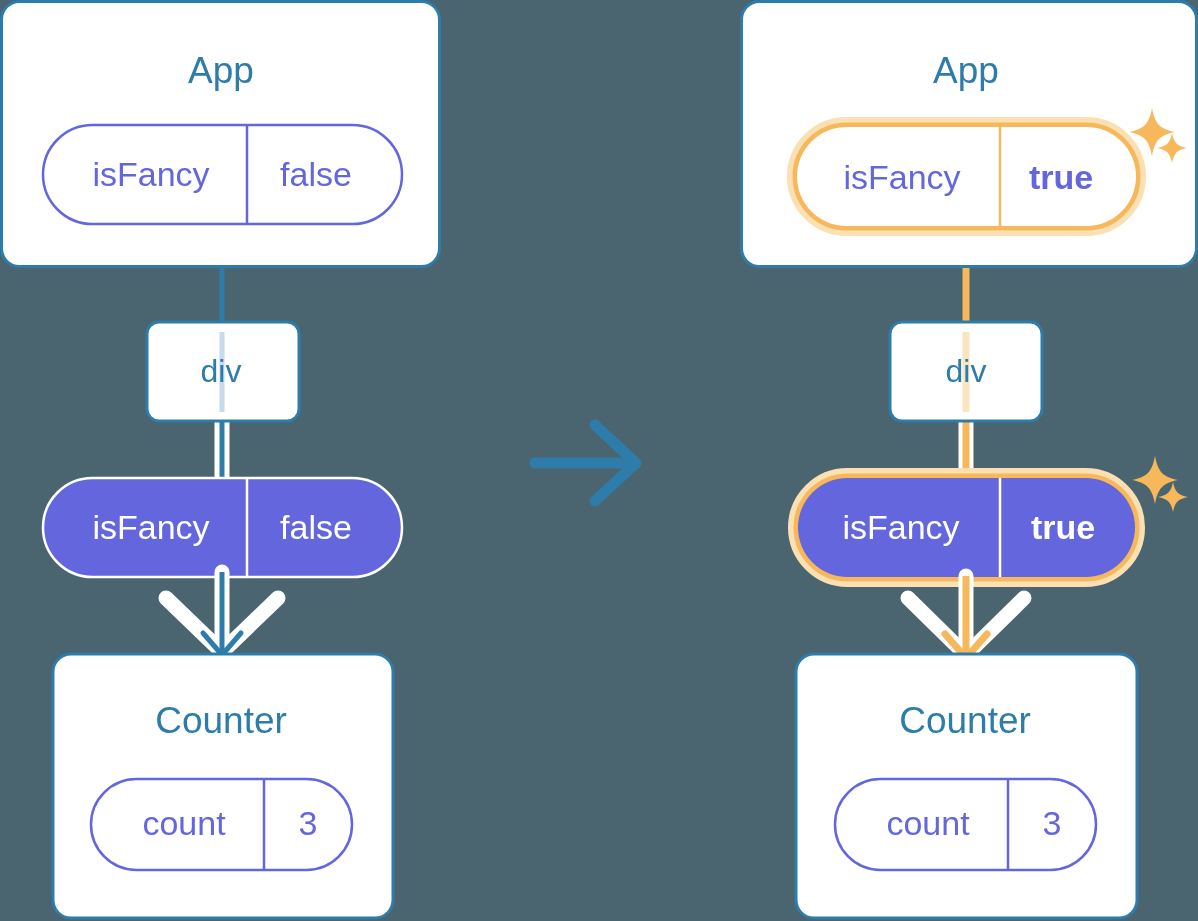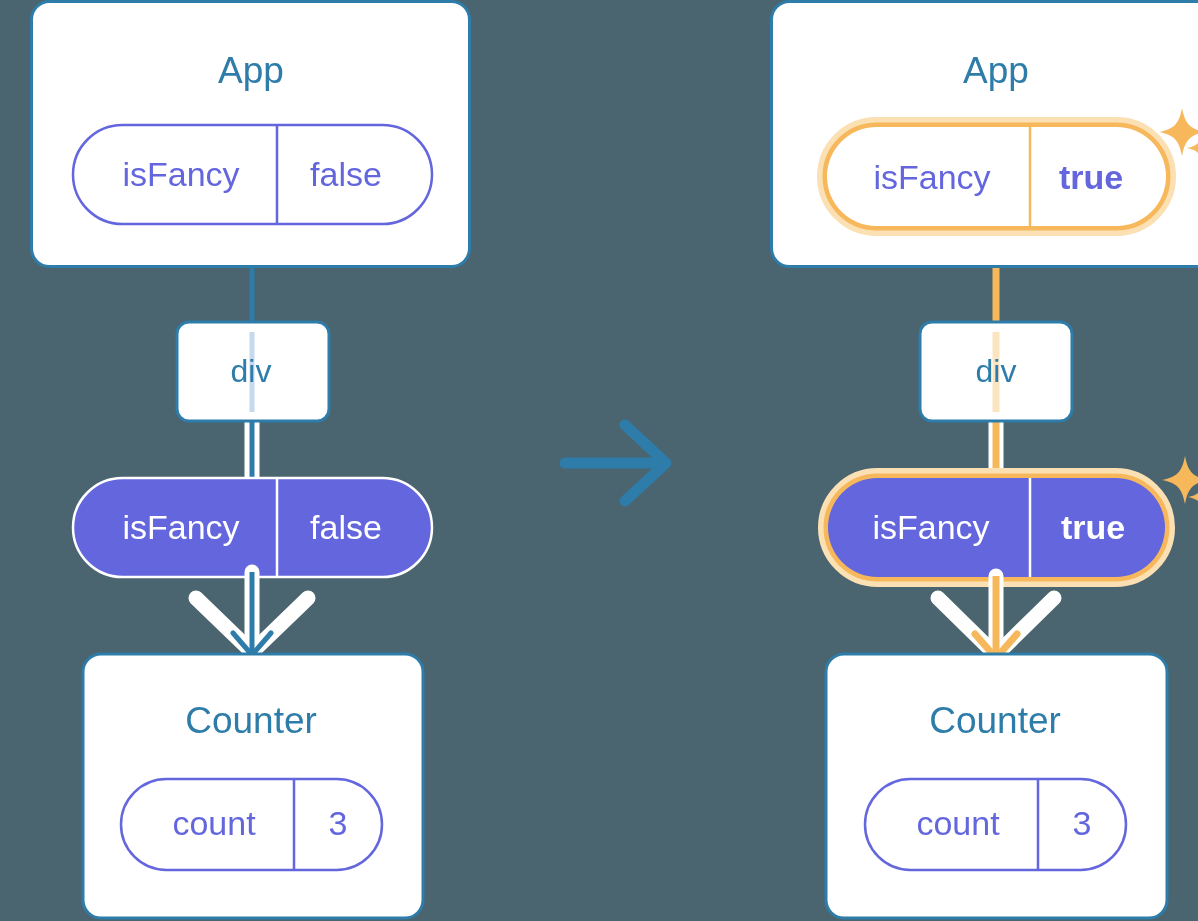--- a/index.html
+++ b/index.html
@@ -10,21 +10,20 @@
   body {
     width: 1198px;
     height: 921px;
     overflow: hidden;
     font-family: "Liberation Sans", sans-serif;
   }
   #stage {
     position: relative;
     width: 991px;
     height: 921px;
-    padding-left: 30px;
   }
   #diagram {
     display: block;
     width: 1198px;
     height: 921px;
   }
   .card-rect {
     fill: #ffffff;
     stroke: #2d7ca9;
     stroke-width: 3;

